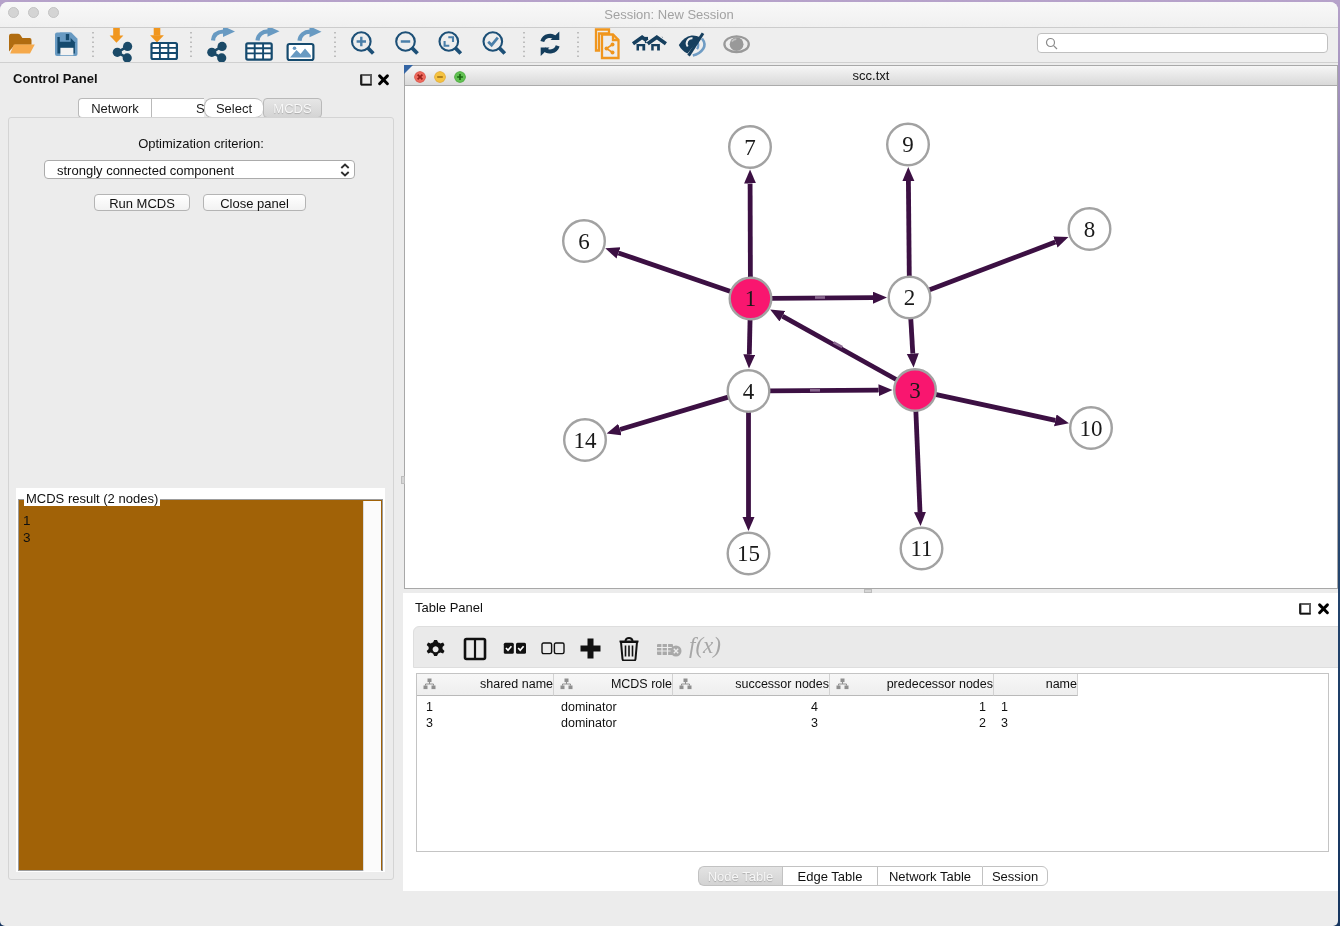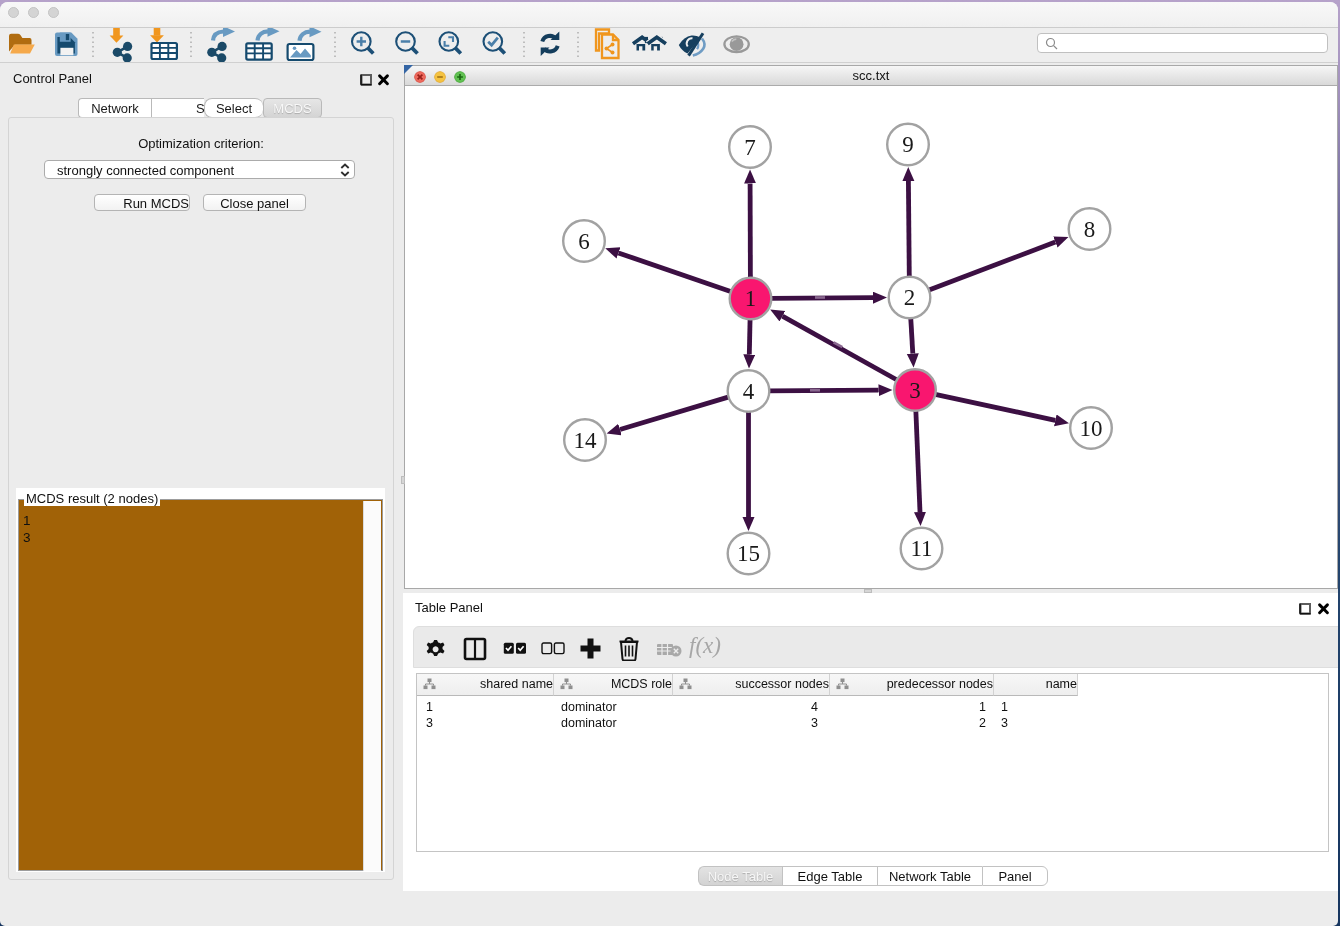--- a/index.html
+++ b/index.html
@@ -13,21 +13,21 @@
 .tl { position:absolute; top:5px; width:11px; height:11px; border-radius:50%;
   background:#d4d4d4; border:1px solid #c3c3c3; }
 #title { position:absolute; top:5px; width:100%; text-align:center; font-size:13px; color:#a2a2a2; }
 #toolbar { position:absolute; left:0; top:26px; width:100%; height:35px; background:#eeeeee;
   border-bottom:1px solid #d0d0d0; }
 #search { position:absolute; left:1037px; top:31px; width:291px; height:20px; background:#ffffff;
   border:1px solid #c0c0c0; border-radius:4px; }
 #search svg { position:absolute; left:7px; top:3px; }
 
 #cpanel { position:absolute; left:0; top:61px; width:402px; height:828px; background:#ececec; }
-#cphead { position:absolute; left:13px; top:8px; font-size:13px; color:#111; }
+#cphead { position:absolute; left:13px; top:8px; font-size:13px; color:#111;font-weight:bold; }
 .winbtn { position:absolute; top:11px; }
 #cptabs { position:absolute; left:78px; top:35px; height:20px; font-size:13px; color:#1a1a1a; }
 .cptab { float:left; height:20px; line-height:19px; background:#ffffff;
   border:1px solid #b9b9b9; border-right:none; text-align:center; }
 .cptab.first { border-radius:4px 0 0 4px; }
 .cptab.sel { background:linear-gradient(#e6e6e6,#d4d4d4); color:#f8f8f8;
   text-shadow:0 1px 1px #aaa; border-radius:4px; border-right:1px solid #b9b9b9; }
 #cpbody { position:absolute; left:8px; top:54px; width:386px; height:763px;
   border:1px solid #d4d4d4; border-radius:3px; background:#ececec; }
 #optlabel { position:absolute; left:0; top:18px; width:100%; text-align:center; font-size:13px; color:#111;}
@@ -72,20 +72,21 @@
 #membtn { position:absolute; left:1253px; top:7px; width:75px; height:23px; background:#f6f6f6;
   border:1px solid #b0b0b0; font-size:12.5px; color:#111; }
 </style>
 </head>
 <body>
 <div id="win">
   <div id="titlebar">
     <div class="tl" style="left:8px;"></div>
     <div class="tl" style="left:28px;"></div>
     <div class="tl" style="left:48px;"></div>
+    <div id="title">Session: New Session</div>
   </div>
   <div id="toolbar">
   <svg width="1336" height="34" viewBox="0 28 1336 34" style="position:absolute;left:0;top:0;">
     <g stroke="#a8a8a8" stroke-width="1.4" stroke-dasharray="1.5 3.2">
       <line x1="93" y1="32" x2="93" y2="57"></line>
           <line x1="191" y1="32" x2="191" y2="57"></line>
       <line x1="335" y1="32" x2="335" y2="57"></line>
           <line x1="524" y1="32" x2="524" y2="57"></line>
       <line x1="578" y1="32" x2="578" y2="57"></line>
     </g>
@@ -195,21 +196,21 @@
         <div class="cptab" style="width:59px;border-radius:8px;">Select</div>
         <div class="cptab sel" style="width:59px;">MCDS</div>
     </div>
     <div id="cpbody">
       <div id="dropdown">strongly connected component
         <svg style="position:absolute; right:4px; top:2px;" width="10" height="14" viewBox="0 0 10 14">
             <path d="M1.3 5 L5 1.6 L8.7 5 M1.3 9 L5 12.4 L8.7 9" fill="none" stroke="#2e2e2e" stroke-width="1.9"></path>
           </svg>
       </div>
       <div id="optlabel">Optimization criterion:</div>
-      <div class="btn" style="left:85px; width:96px;text-align:right;">Run MCDS</div>
+      <div class="btn" style="left:85px; width:96px;">Run MCDS</div>
       <div class="btn" style="left:194px; width:103px;">Close panel</div>
       <div id="fswrap">
           <div id="fieldset">
         <div id="fslabel">MCDS result (2 nodes)</div>
         <div id="fstext">1<br>3</div>
         <div id="fsscroll"></div>
       </div>
         </div>
     </div>
   </div>
@@ -364,21 +365,21 @@
       <div class="td" style="left:584px; top:25px;">1</div>
       <div class="td" style="left:9px; top:41px;">3</div>
       <div class="td" style="left:144px; top:41px;">dominator</div>
       <div class="td" style="left:256px; top:41px; width:145px; text-align:right;">3</div>
       <div class="td" style="left:413px; top:41px; width:156px; text-align:right;">2</div>
       <div class="td" style="left:584px; top:41px;">3</div>
     </div>
     <div class="btab" style="left:295px; width:84px; border-radius:6px 0 0 6px; background:linear-gradient(#e3e3e3,#d3d3d3); color:#f6f6f6; text-shadow:0 1px 1px #aaa;">Node Table</div>
     <div class="btab" style="left:379px; width:95px;">Edge Table</div>
     <div class="btab" style="left:474px; width:105px;">Network Table</div>
-    <div class="btab" style="left:579px; width:66px; border-right:1px solid #c2c2c2; border-radius:0 6px 6px 0;">Panel</div>
+    <div class="btab" style="left:579px; width:66px; border-right:1px solid #c2c2c2; border-radius:0 6px 6px 0;">Session</div>
   </div>
 
   <div style="position:absolute;left:401px;top:474px;width:4px;height:8px;background:#d6d6d6;border:1px solid #bdbdbd;"></div>
   <div style="position:absolute;left:864px;top:587px;width:8px;height:4px;background:#d6d6d6;border:1px solid #bdbdbd;"></div>
   <svg style="position:absolute;left:404px;top:63px;" width="9" height="9">
       <path d="M0 0 h9 L0 9 z" fill="#3465a4"></path>
     </svg>
   <div id="statusbar">
     <div id="listbtn"><svg width="18" height="14" style="margin:3px 0 0 5px;" viewBox="0 0 18 14">
           <circle cx="2" cy="2.5" r="1.4" fill="#111"></circle>

